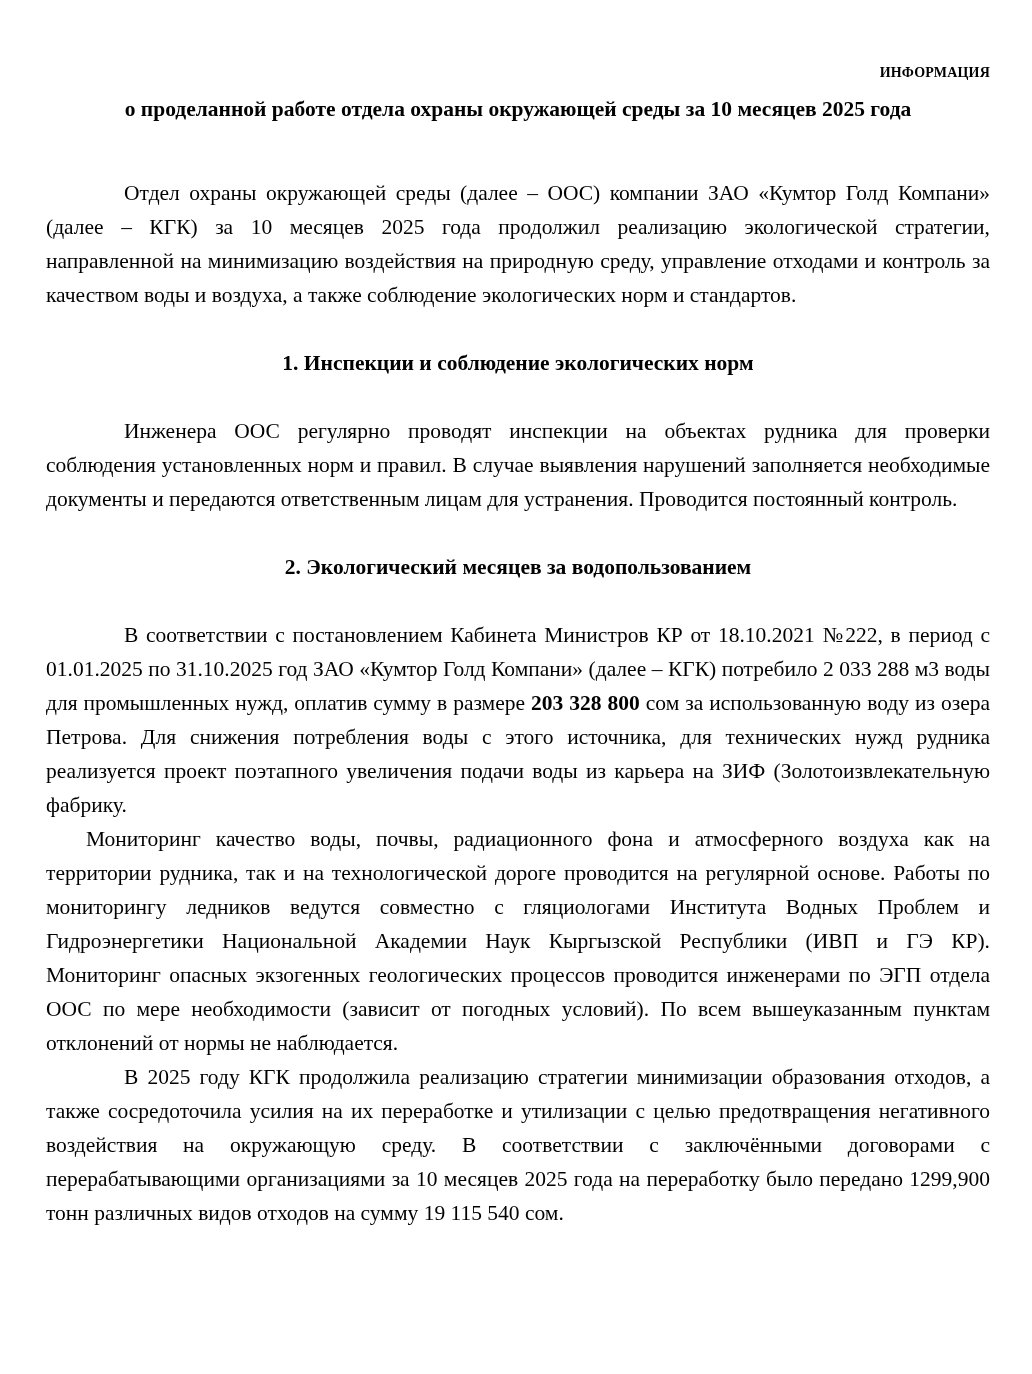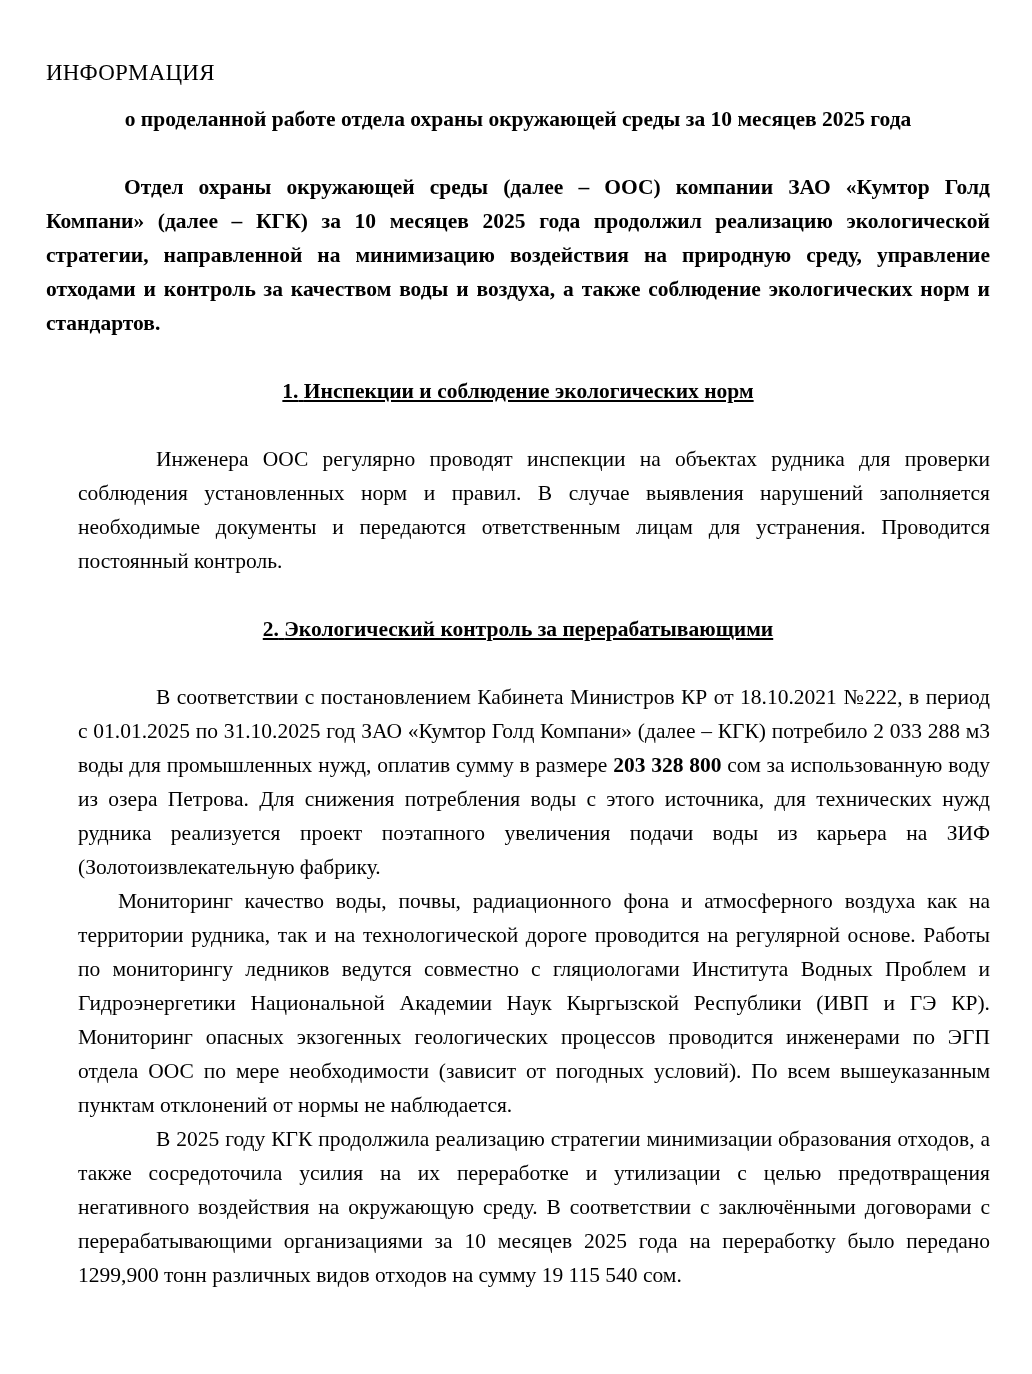--- a/index.html
+++ b/index.html
@@ -17,62 +17,59 @@
   }
   .page {
     box-sizing: border-box;
     width: 1032px;
     min-height: 1374px;
     padding: 56px 42px 20px 46px;
     background: #ffffff;
     position: relative;
   }
   .doc-title {
-    font-size: 23px;
-    font-weight: normal;
-    text-align: left;
+    font-size: 14px;
+    font-weight: bold;
+    text-align: right;
     line-height: 34px;
     letter-spacing: 0.2px;
   }
   .doc-subtitle {
     font-size: 21.5px;
     font-weight: bold;
     text-align: center;
     line-height: 34px;
-    margin-top: 12px;
+    margin-top: 2px;
   }
   .para {
     font-size: 21.5px;
     line-height: 34px;
     text-align: justify;
     text-justify: inter-word;
     text-indent: 78px;
     margin: 0;
     hyphens: none;
   }
   .para.spaced-before {
-    margin-top: 34px;
-    font-weight: bold;
+    margin-top: 50px;
   }
   .para.indent-small {
     text-indent: 40px;
   }
   .para.tight {
     margin-top: 0;
-    margin-left: 32px;
   }
   .section-heading {
     font-size: 21.5px;
     font-weight: bold;
     text-align: center;
     line-height: 34px;
     margin: 0;
   }
   .section-heading .u {
-    text-decoration: underline;
     text-underline-offset: 2px;
   }
   .section-heading .tab-gap {
     display: inline-block;
     width: 52px;
   }
   .heading-block {
     margin-top: 34px;
     margin-bottom: 34px;
   }
@@ -99,21 +96,21 @@
 
   <div class="heading-block">
     <div class="section-heading">
       <span class="u"><span>1.</span>&nbsp;<span>Инспекции и соблюдение экологических норм</span></span>
     </div>
   </div>
   <p class="para tight">Инженера ООС регулярно проводят инспекции на объектах рудника для проверки соблюдения установленных норм и правил. В случае выявления нарушений заполняется необходимые документы и передаются ответственным лицам для устранения. Проводится постоянный контроль.</p>
 
   <div class="heading-block">
     <div class="section-heading">
-      <span class="u"><span>2.</span>&nbsp;<span>Экологический контроль за перерабатывающими</span></span>
+      <span class="u"><span>2.</span>&nbsp;<span>Экологический месяцев за водопользованием</span></span>
     </div>
   </div>
   <p class="para tight"><span>В соответствии с постановлением Кабинета Министров КР от 18.10.2021 №222, в период с 01.01.2025 по 31.10.2025 год ЗАО «Кумтор Голд Компани» (далее – КГК) потребило 2 033 288 м3 воды для промышленных нужд, оплатив сумму в размере </span><b class="strong nowrap">203 328 800</b><span> сом за использованную воду из озера Петрова. Для снижения потребления воды с этого источника, для технических нужд рудника реализуется проект поэтапного увеличения подачи воды из карьера на ЗИФ (Золотоизвлекательную фабрику.</span></p>
 
   <p class="para indent-small tight">Мониторинг качество воды, почвы, радиационного фона и атмосферного воздуха как на территории рудника, так и на технологической дороге проводится на регулярной основе. Работы по мониторингу ледников ведутся совместно с гляциологами Института Водных Проблем и Гидроэнергетики Национальной Академии Наук Кыргызской Республики (ИВП и ГЭ КР). Мониторинг опасных экзогенных геологических процессов проводится инженерами по ЭГП отдела ООС по мере необходимости (зависит от погодных условий). По всем вышеуказанным пунктам отклонений от нормы не наблюдается.</p>
 
   <p class="para tight">В 2025 году КГК продолжила реализацию стратегии минимизации образования отходов, а также сосредоточила усилия на их переработке и утилизации с целью предотвращения негативного воздействия на окружающую среду. В соответствии с заключёнными договорами с перерабатывающими организациями за 10 месяцев 2025 года на переработку было передано 1299,900 тонн различных видов отходов на сумму 19 115 540 сом.</p>
 
 </div>
 

